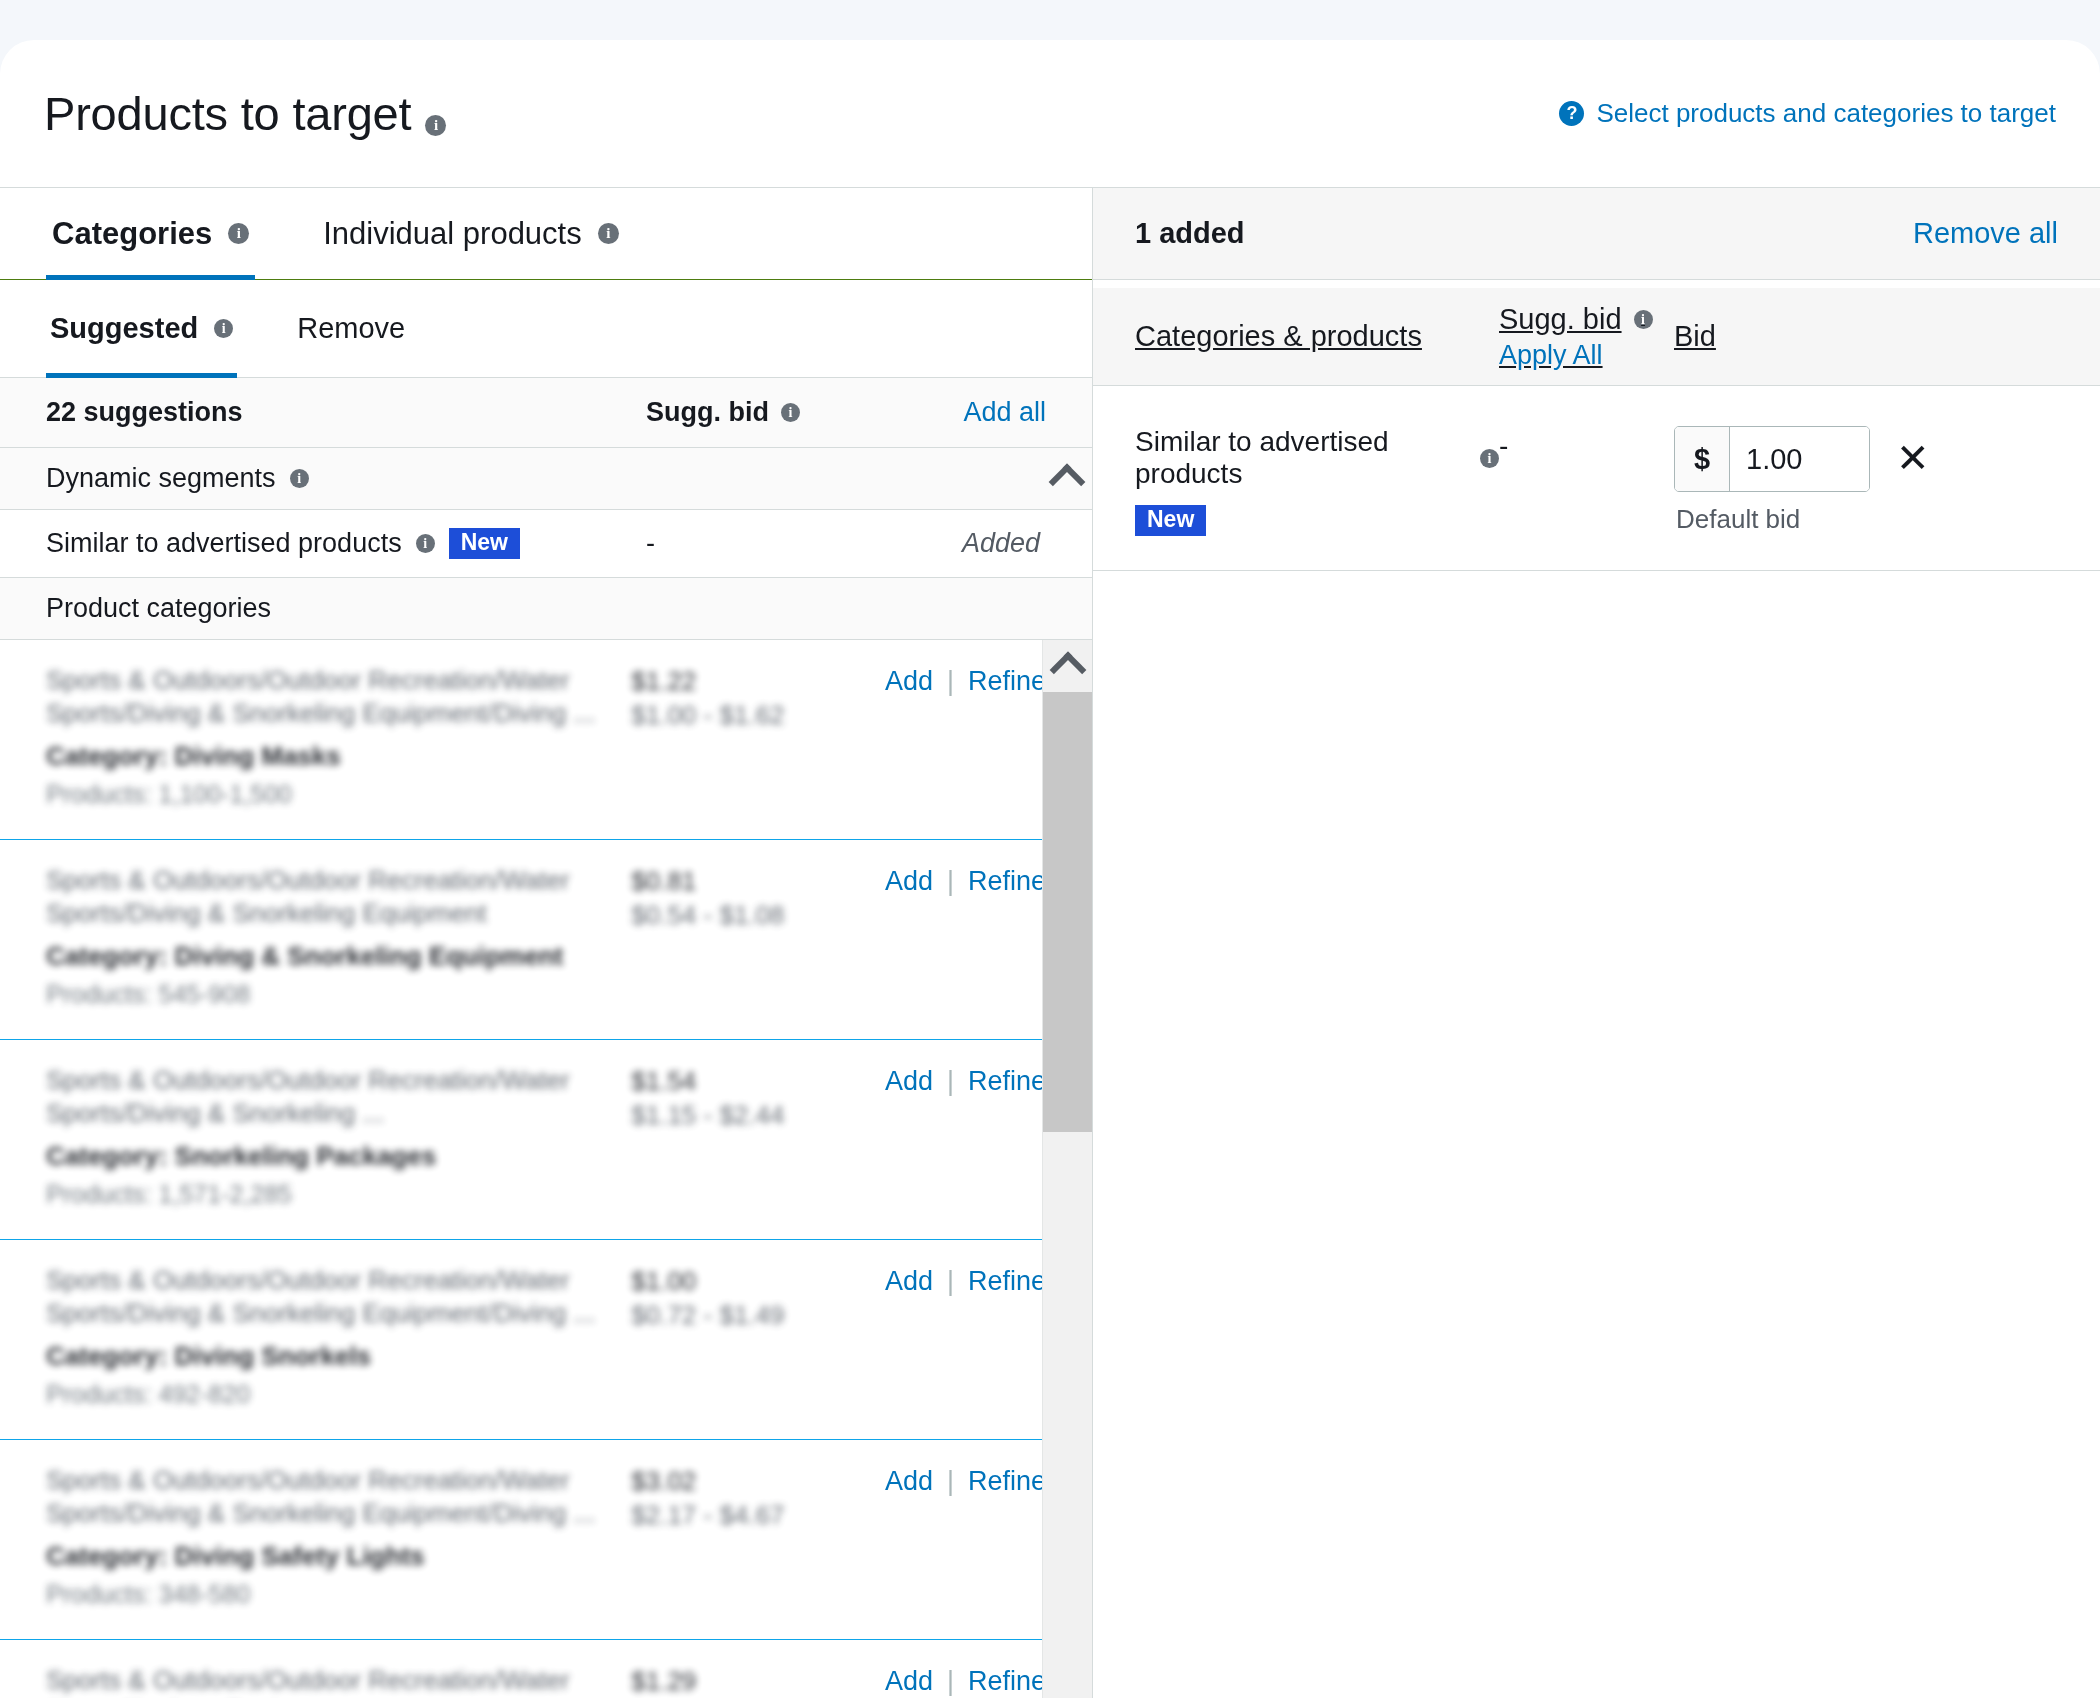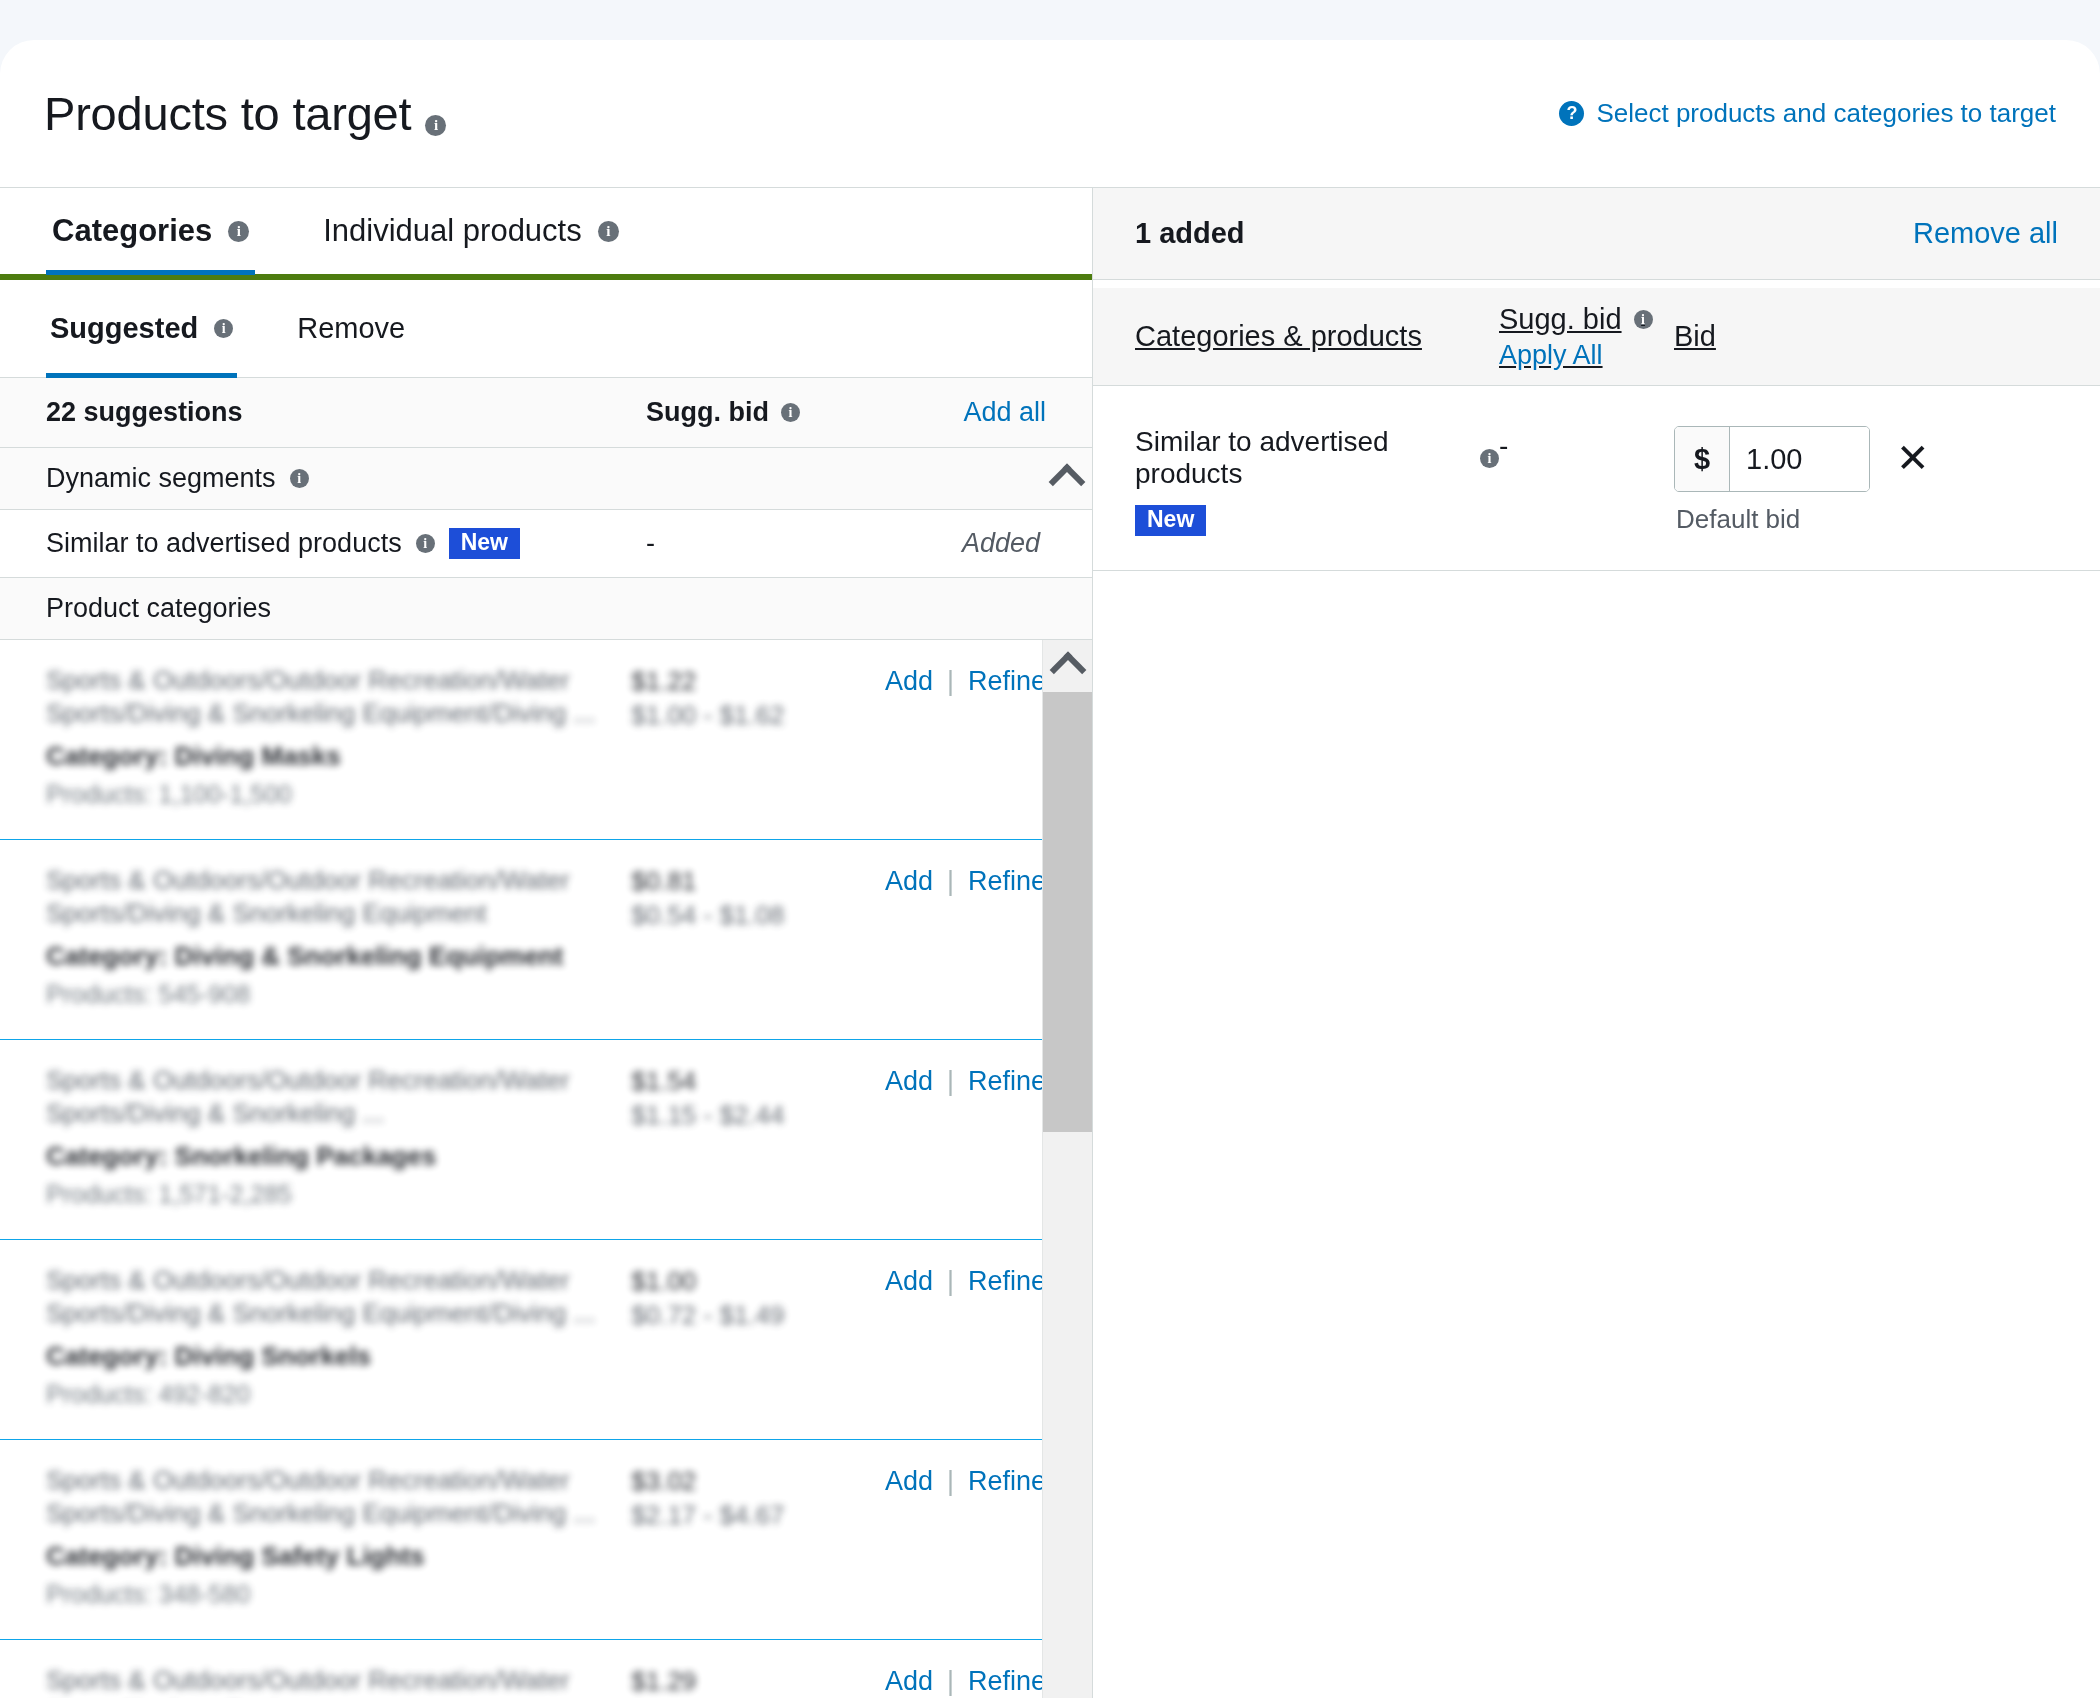--- a/index.html
+++ b/index.html
@@ -101,21 +101,21 @@
     background: #ffffff;
     gap: 8px;
   }
 
   
   .tabs-row {
     height: 92px;
     display: flex;
     align-items: stretch;
     padding: 0 46px;
-    border-bottom: 6px solid #4d7c0f;
+    border-bottom: 1px solid #4d7c0f;
   }
   .tab {
     display: flex;
     align-items: center;
     gap: 16px;
     font-size: 31px;
     color: #16191f;
     cursor: pointer;
     padding: 0 6px;
     position: relative;

